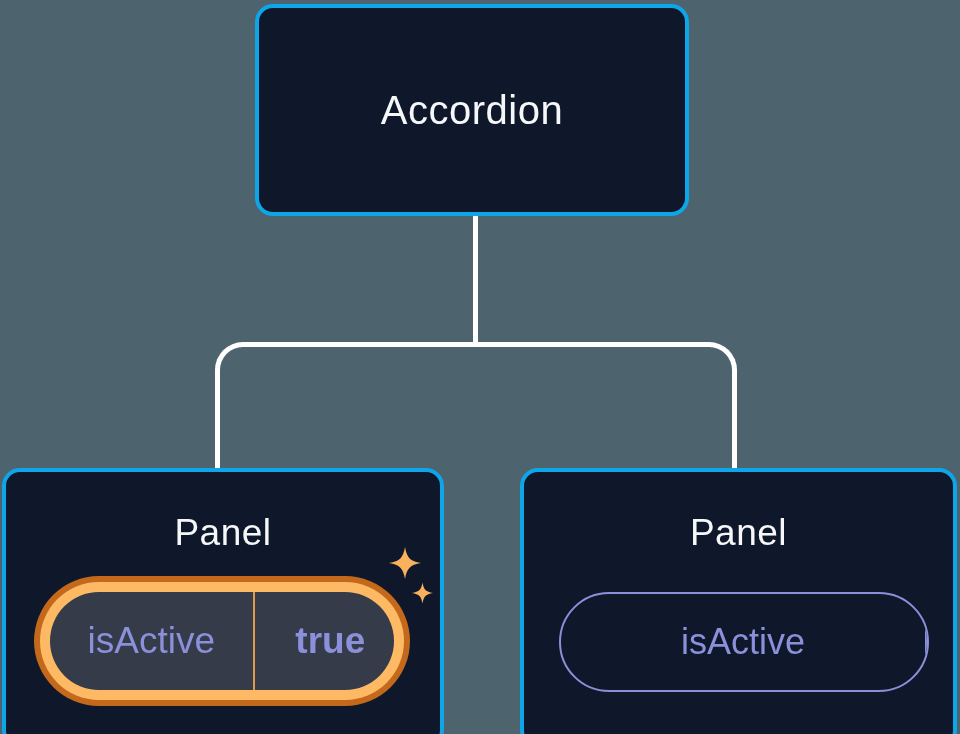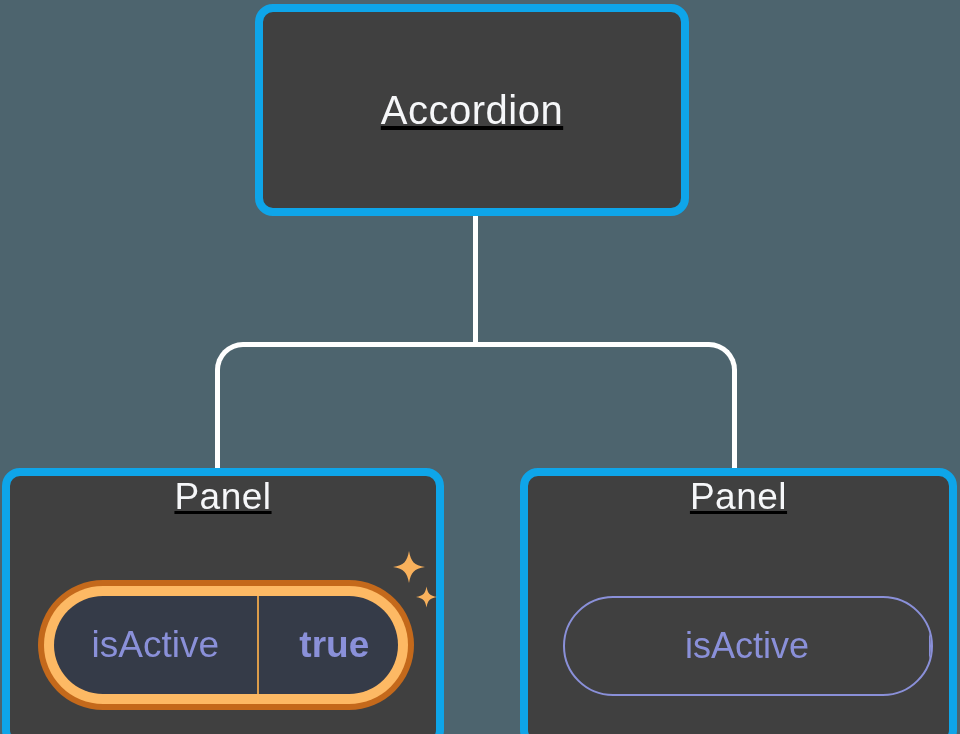--- a/index.html
+++ b/index.html
@@ -1,41 +1,41 @@
 <!DOCTYPE html>
 <html><head>
 <meta charset="utf-8">
 <style>
   html,body{margin:0;padding:0;background:#4D646E;overflow:hidden;}
   .canvas{
     position:relative;width:960px;height:734px;background:#4D646E;
     font-family:"Liberation Sans","DejaVu Sans",sans-serif;overflow:hidden;
   }
   .node{
-    position:absolute;background:#404040;border:8px solid #0ea5e9;
-    border-radius:18px;box-sizing:border-box;text-decoration:underline;
+    position:absolute;background:#0f172a;border:4px solid #0ea5e9;
+    border-radius:18px;box-sizing:border-box;
   }
   .node-label{
     color:#F6F7F9;font-weight:500;letter-spacing:.5px;text-align:center;
   }
   .root-node{left:255px;top:4px;width:434px;height:212px;
     display:flex;align-items:center;justify-content:center;}
   .root-node .node-label{font-size:40px;}
   .connector-stem{
     position:absolute;left:473px;top:214px;width:5px;height:130px;background:#FFFFFF;
   }
   .connector-bracket{
     position:absolute;left:215px;top:342px;width:522px;height:126px;box-sizing:border-box;
     border-top:5px solid #FFFFFF;border-left:5px solid #FFFFFF;border-right:5px solid #FFFFFF;
     border-radius:28px 28px 0 0;
   }
   .panel-node{top:468px;width:442px;height:280px;}
   .panel-left{left:2px;}
   .panel-right{left:520px;width:437px;}
-  .panel-node .node-label{font-size:37px;}
+  .panel-node .node-label{font-size:37px;margin-top:40px;}
   
   .pill-ring-outer{
     position:absolute;left:28px;top:104px;width:376px;height:130px;box-sizing:border-box;
     background:#C4691B;border-radius:999px;padding:6px;
   }
   .pill-ring-inner{
     width:100%;height:100%;box-sizing:border-box;background:#FDB964;
     border-radius:999px;padding:10px;
   }
   .pill-body{

